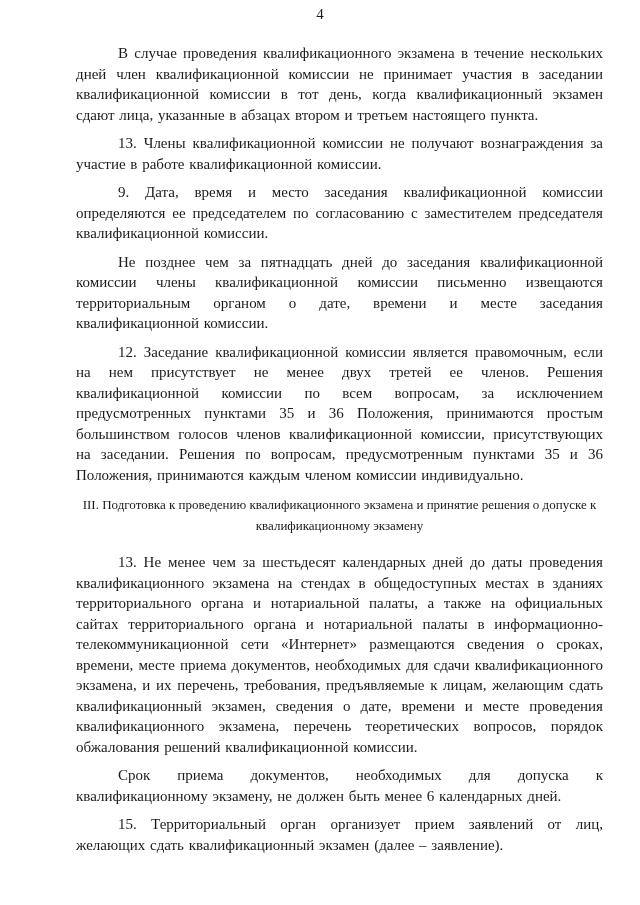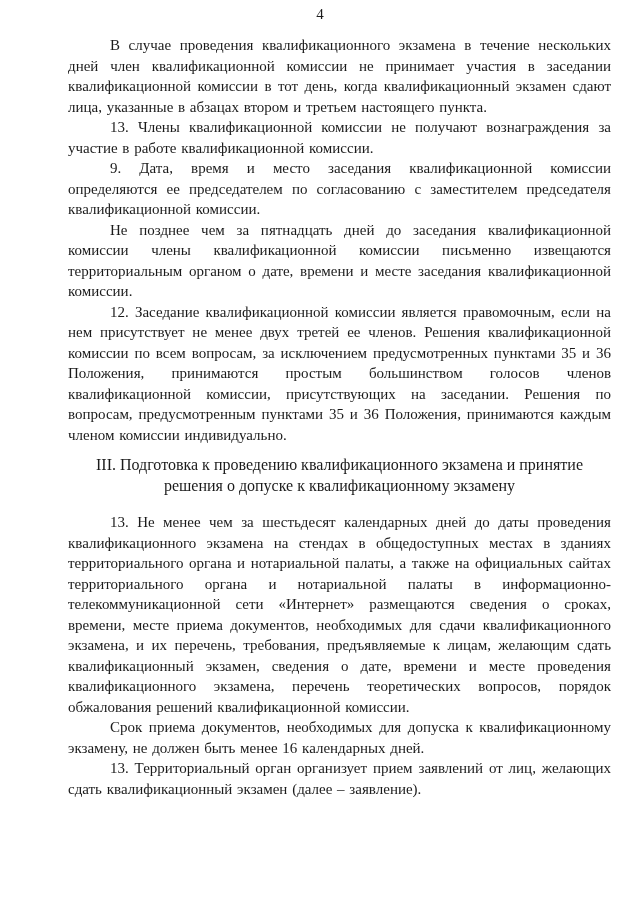--- a/index.html
+++ b/index.html
@@ -30,25 +30,25 @@
     position: absolute;
     left: 68px;
     top: 35px;
     width: 543px;
     font-size: 15px;
     line-height: 20.5px;
     text-align: justify;
   }
   .para {
     text-indent: 42px;
-    margin: 0;
+    margin: 8px;
     word-spacing: 1px;
   }
   .section-heading {
-    font-size: 16px;
+    font-size: 13px;
     font-weight: normal;
     text-align: center;
     text-indent: 0;
     line-height: 20.5px;
     margin-top: 10px;
     margin-bottom: 16px;
     padding: 0 10px;
   }
 </style>
 </head>
@@ -60,16 +60,16 @@
   <div class="doc-body">
     <p class="para">В случае проведения квалификационного экзамена в течение нескольких дней член квалификационной комиссии не принимает участия в заседании квалификационной комиссии в тот день, когда квалификационный экзамен сдают лица, указанные в абзацах втором и третьем настоящего пункта.</p>
     <p class="para">13. Члены квалификационной комиссии не получают вознаграждения за участие в работе квалификационной комиссии.</p>
     <p class="para">9. Дата, время и место заседания квалификационной комиссии определяются ее председателем по согласованию с заместителем председателя квалификационной комиссии.</p>
     <p class="para">Не позднее чем за пятнадцать дней до заседания квалификационной комиссии члены квалификационной комиссии письменно извещаются территориальным органом о дате, времени и месте заседания квалификационной комиссии.</p>
     <p class="para">12. Заседание квалификационной комиссии является правомочным, если на нем присутствует не менее двух третей ее членов. Решения квалификационной комиссии по всем вопросам, за исключением предусмотренных пунктами 35 и 36 Положения, принимаются простым большинством голосов членов квалификационной комиссии, присутствующих на заседании. Решения по вопросам, предусмотренным пунктами 35 и 36 Положения, принимаются каждым членом комиссии индивидуально.</p>
 
     <h2 class="section-heading">III. Подготовка к проведению квалификационного экзамена и принятие решения о допуске к квалификационному экзамену</h2>
 
     <p class="para">13. Не менее чем за шестьдесят календарных дней до даты проведения квалификационного экзамена на стендах в общедоступных местах в зданиях территориального органа и нотариальной палаты, а также на официальных сайтах территориального органа и нотариальной палаты в информационно-телекоммуникационной сети «Интернет» размещаются сведения о сроках, времени, месте приема документов, необходимых для сдачи квалификационного экзамена, и их перечень, требования, предъявляемые к лицам, желающим сдать квалификационный экзамен, сведения о дате, времени и месте проведения квалификационного экзамена, перечень теоретических вопросов, порядок обжалования решений квалификационной комиссии.</p>
-    <p class="para">Срок приема документов, необходимых для допуска к квалификационному экзамену, не должен быть менее 16 календарных дней.</p>
-    <p class="para">13. Территориальный орган организует прием заявлений от лиц, желающих сдать квалификационный экзамен (далее – заявление).</p>
+    <p class="para">Срок приема документов, необходимых для допуска к квалификационному экзамену, не должен быть менее 6 календарных дней.</p>
+    <p class="para">15. Территориальный орган организует прием заявлений от лиц, желающих сдать квалификационный экзамен (далее – заявление).</p>
   </div>
 </div>
 
 </body></html>

